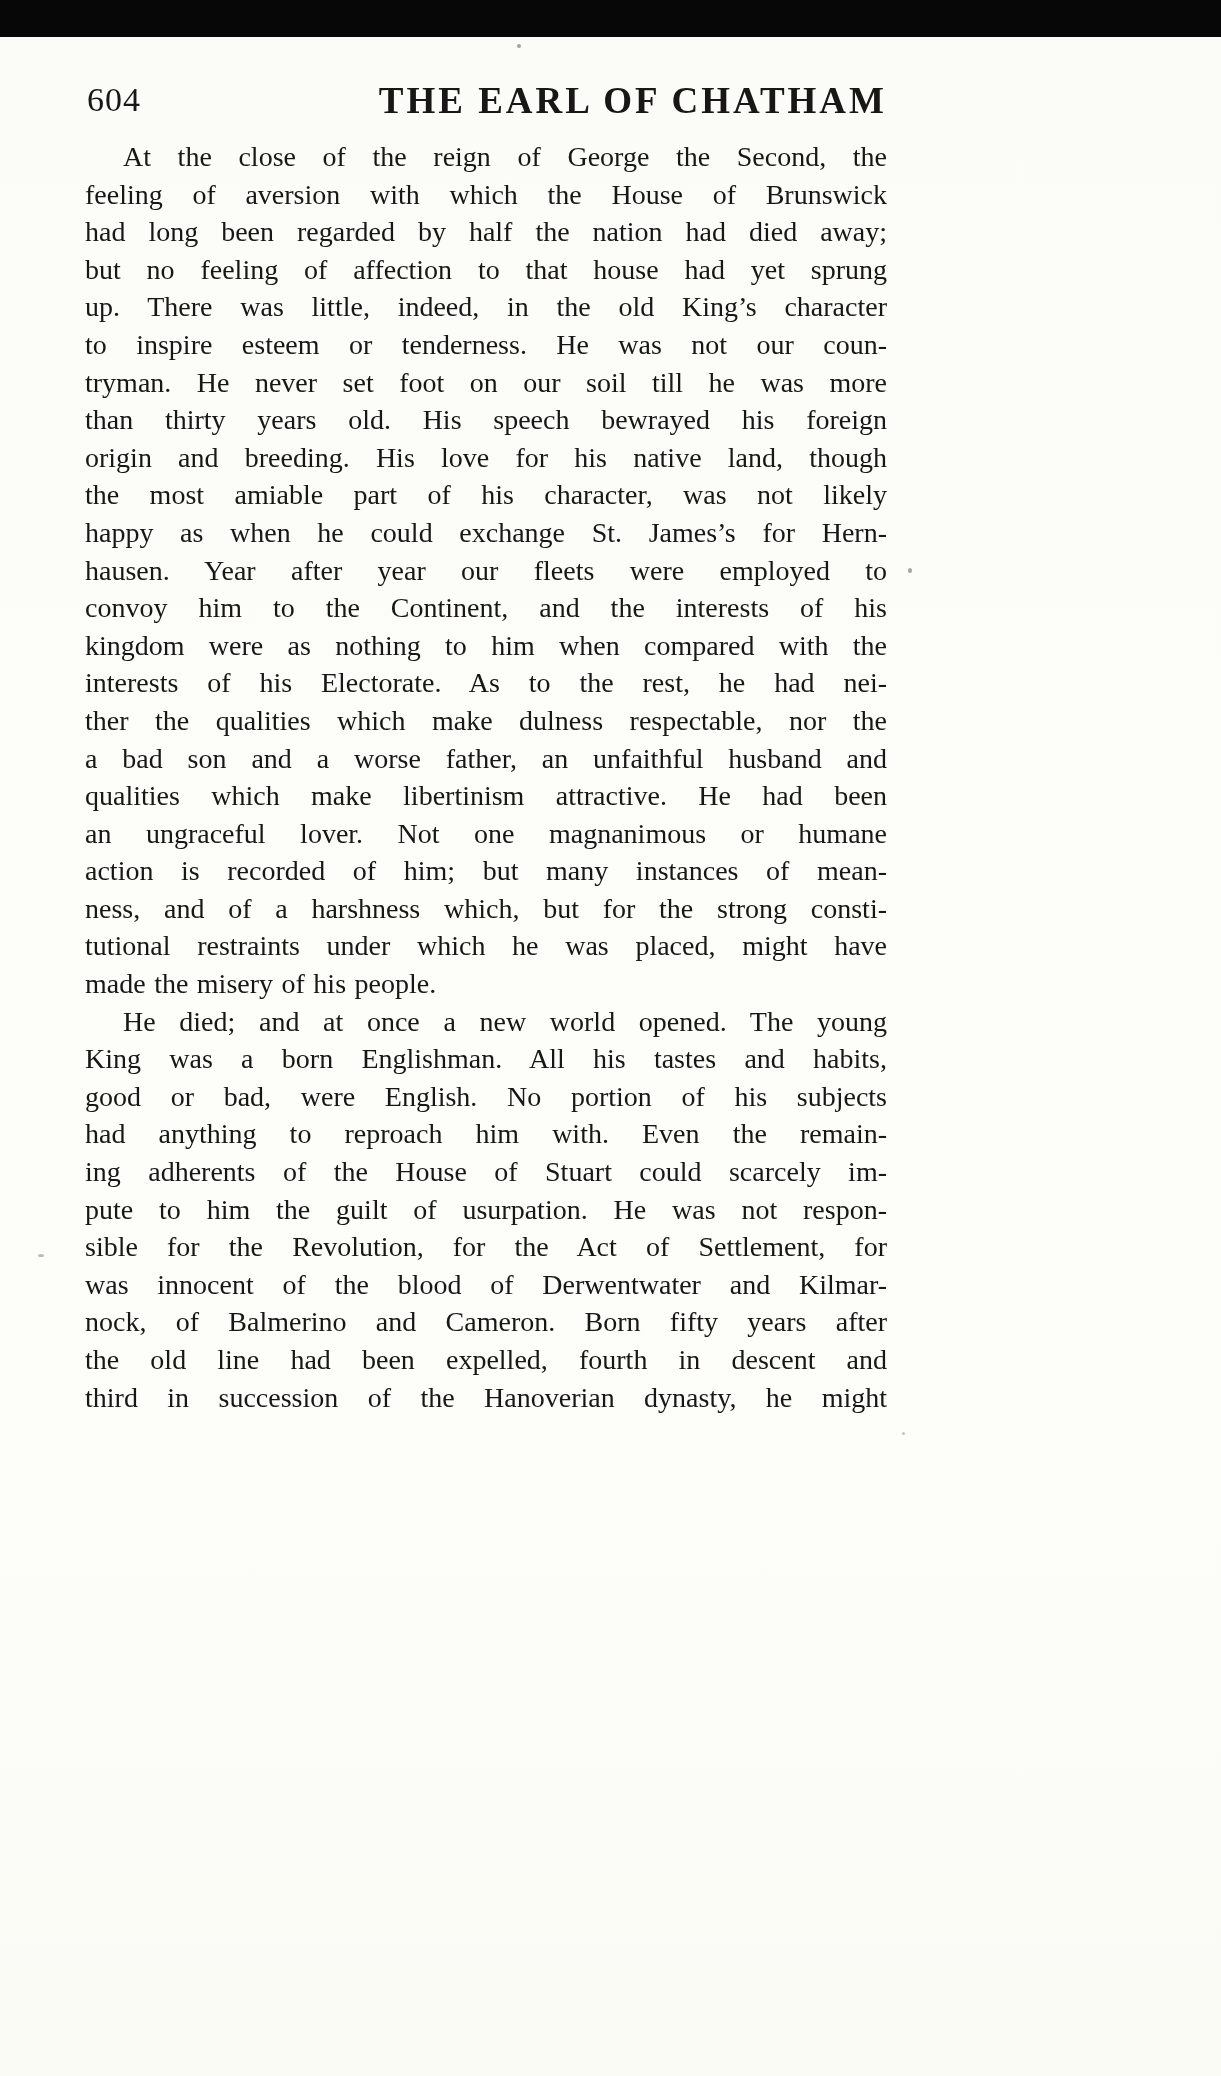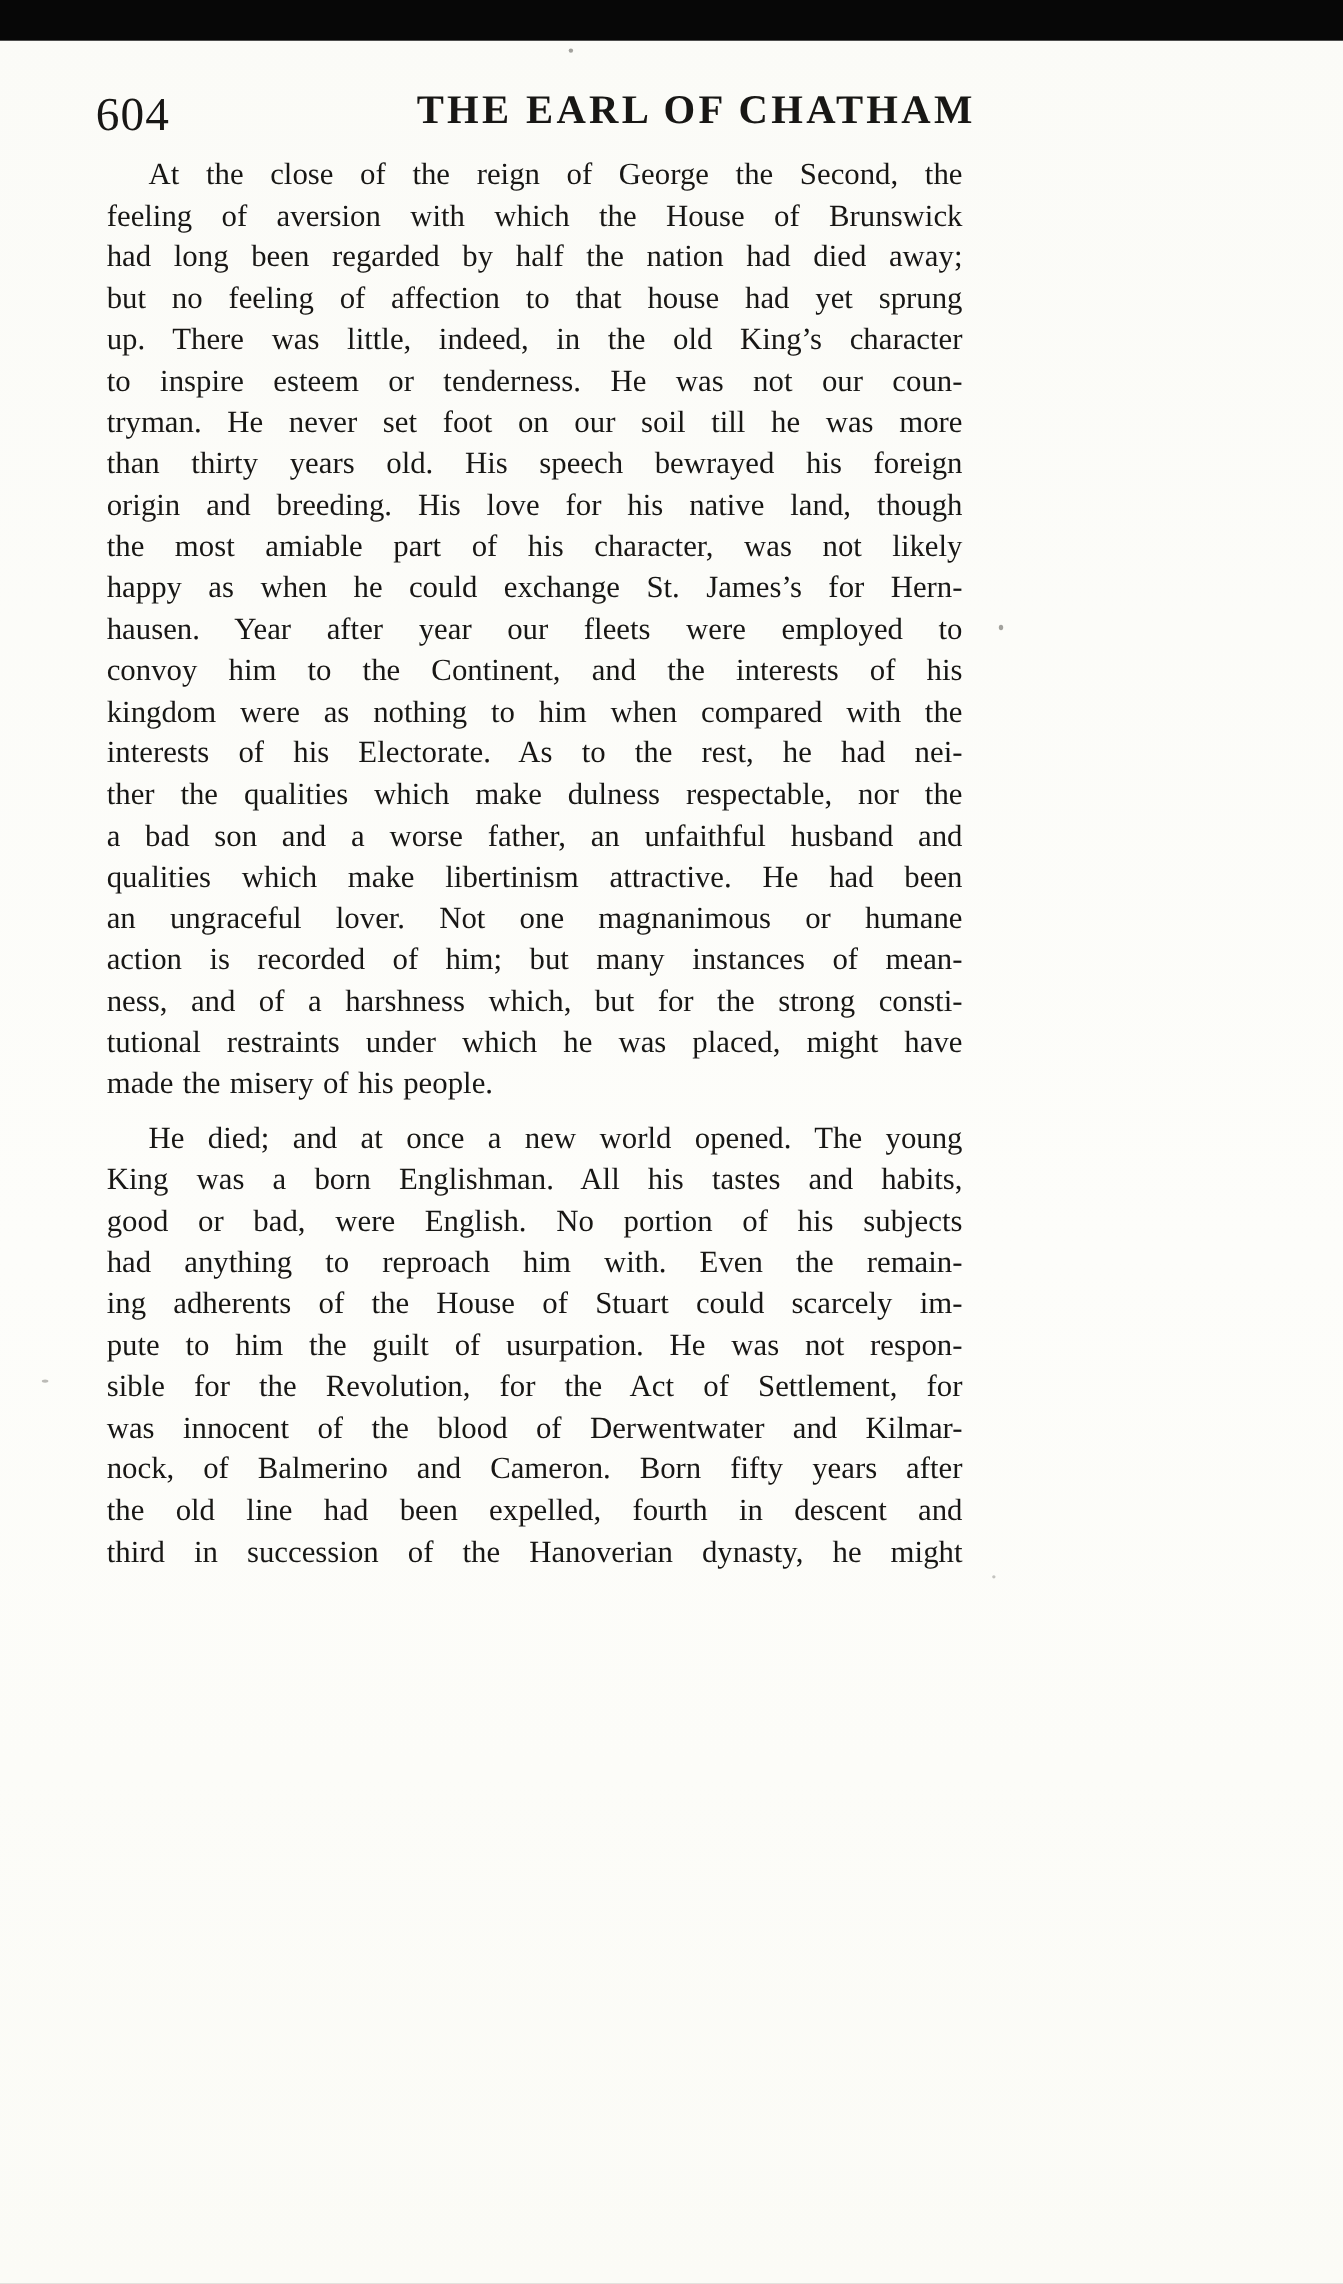--- a/index.html
+++ b/index.html
@@ -33,36 +33,36 @@
   }
   .header-row {
     position: relative;
     height: 54px;
     margin-bottom: 10px;
   }
   .page-number {
     position: absolute;
     left: 2px;
     top: 9px;
-    font-size: 43px;
+    font-size: 34px;
     letter-spacing: 1px;
     line-height: 1;
     text-align: center;
   }
   .page-title {
     margin: 0;
     text-align: right;
     font-size: 37px;
     font-weight: bold;
     letter-spacing: 3px;
     line-height: 54px;
     white-space: nowrap;
   }
   .paragraph {
-    margin: 12px;
+    margin: 0;
   }
   .text-line {
     font-size: 28px;
     line-height: 37.6px;
     word-spacing: 1.5px;
     text-align: justify;
     text-align-last: justify;
     white-space: nowrap;
   }
   .paragraph .text-line:first-child {

